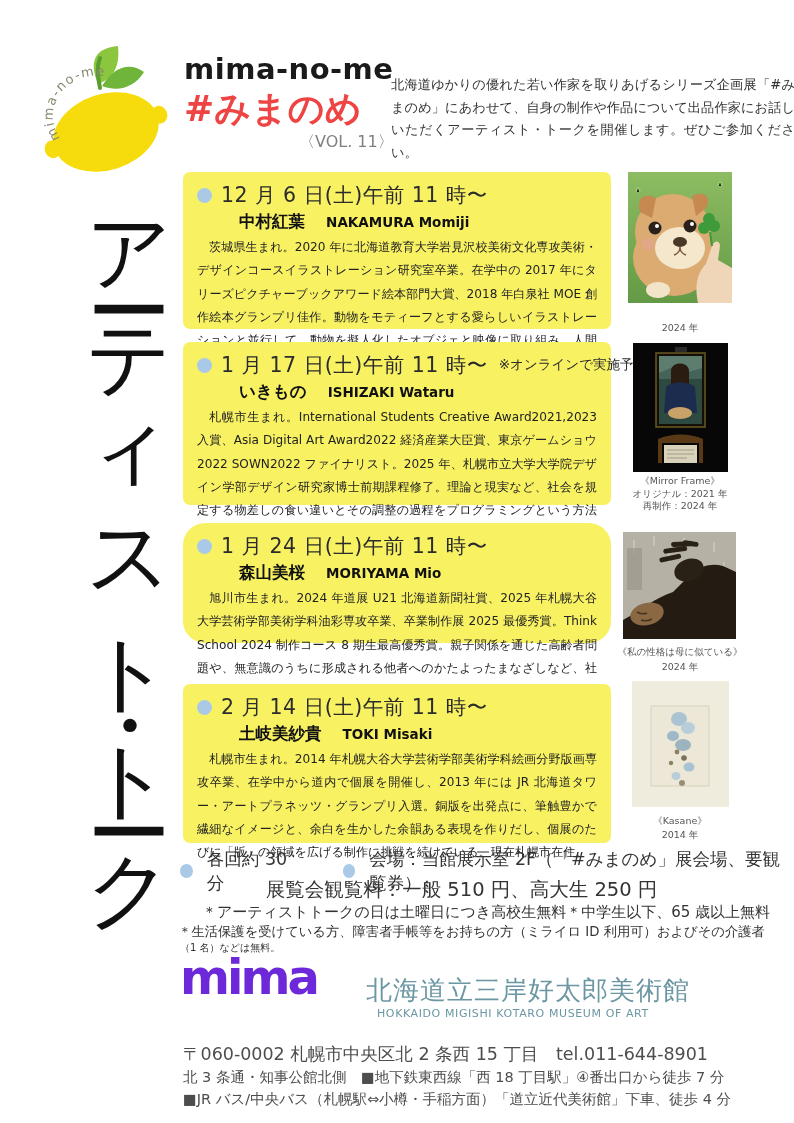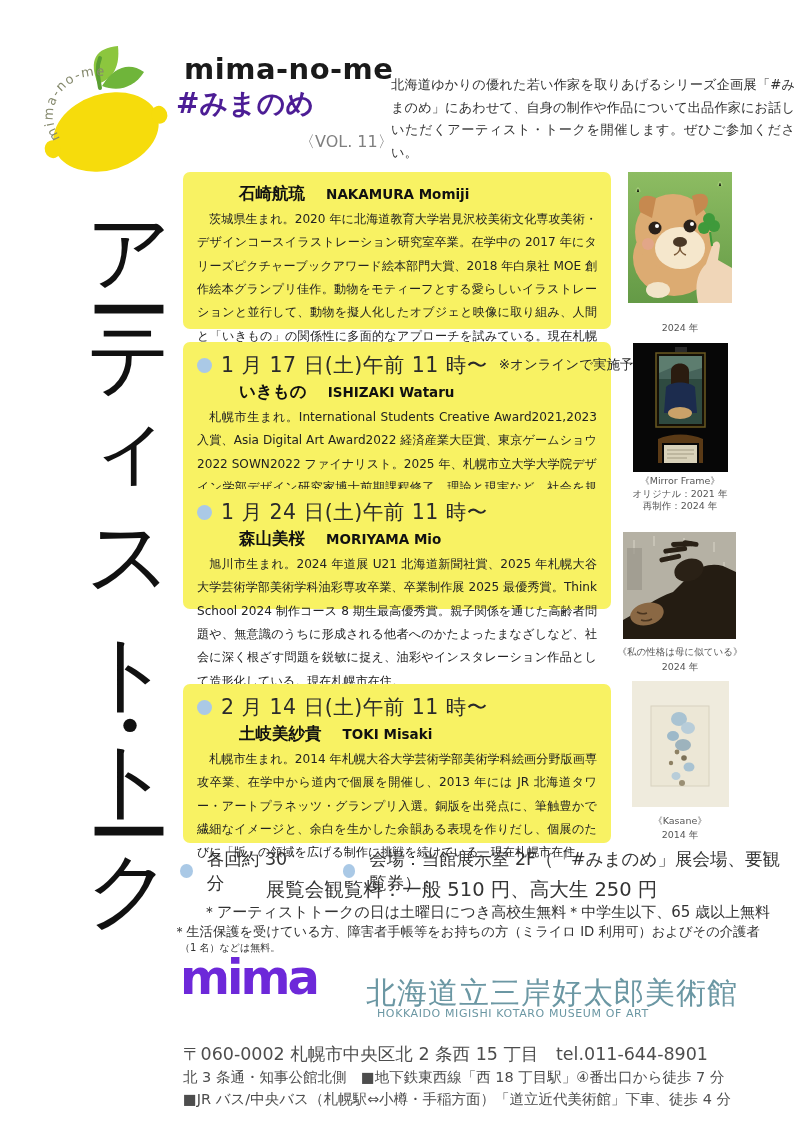--- a/index.html
+++ b/index.html
@@ -6,39 +6,39 @@
   html,body { background:#ffffff; }
   body { font-family:"DejaVu Sans","Liberation Sans",sans-serif; }
   .page {
     position:relative; width:794px; height:1123px; margin:0 auto;
     background:#ffffff; overflow:hidden;
   }
   .abs { position:absolute; }
 
   
   .title-en { left:184px; top:52px; font-size:29px; font-weight:700; color:#1a1a1a; letter-spacing:0.5px; }
-  .title-ja { left:176px; top:85px; font-size:28px; font-weight:700; color:#4c1d95; }
+  .title-ja { left:184px; top:85px; font-size:36px; font-weight:700; color:#ef4444; }
   .vol { left:299px; top:132px; font-size:16px; color:#7f7f7f; }
   .intro { left:391px; top:74px; width:404px; font-size:13.2px; line-height:1.72; color:#333333; text-align:justify; }
 
   
   .vertical-title {
     left:40px; top:166px; height:920px; width:132px;
     writing-mode:vertical-rl; font-size:84px; color:#111111;
     letter-spacing:6px; line-height:1; text-align:left;
   }
 
   
   .card {
     left:183px; width:428px; background:#f8f263; border-radius:7px;
     padding:9px 14px 6px 14px;
   }
   .card-1 { top:172px; height:157px; }
   .card-2 { top:342px; height:163px; }
-  .card-3 { top:489px; height:120px; }
+  .card-3 { top:523px; height:120px;border-radius:22px; }
   .card-4 { top:684px; height:159px; }
   .date-row { display:flex; align-items:center; gap:9px; }
   .bullet { width:15px; height:15px; border-radius:50%; background:#aac9e6; flex:0 0 auto; }
   .date-text { font-size:20.5px; color:#2b2b2b; letter-spacing:0.5px; white-space:nowrap; }
   .date-note { font-size:13.5px; color:#2b2b2b; margin-left:2px; white-space:nowrap; }
   .name-row { margin:2px 0 3px 42px; }
   .name-ja { font-size:16.5px; font-weight:700; color:#111111; }
   .name-en { font-size:13.5px; font-weight:700; color:#111111; margin-left:16px; }
   .bio { font-size:12.1px; line-height:1.93; color:#222222; text-align:justify; text-indent:1em; }
 
@@ -46,26 +46,26 @@
   .art { border:0; display:block; }
   .caption { width:170px; text-align:center; font-size:9.5px; color:#555555; line-height:1.5; }
 
   
   .detail-row { left:180px; top:847px; display:flex; align-items:center; gap:14px; }
   .detail-bullet { width:14px; height:14px; border-radius:50%; background:#aac9e6; }
   .detail-text { font-size:17.5px; color:#333333; }
   .gap { width:14px; }
   .fee { left:183px; top:876px; width:557px; text-align:center; font-size:19.5px; color:#333333; }
   .fee-note1 { left:173px; top:903px; width:597px; text-align:right; font-size:15px; color:#333333; }
-  .fee-note2 { left:173px; top:923px; width:597px; font-size:13.3px; color:#333333; }
+  .fee-note2 { left:173px; top:923px; width:597px; text-align:center; font-size:13.3px; color:#333333; }
   .fee-note3 { left:180px; top:941px; width:520px; text-align:left; font-size:10px; color:#333333; }
 
   
   .mima-logo { left:180px; top:952px; font-size:48px; font-weight:700; color:#6d28d9; letter-spacing:-3px; line-height:1.05; }
-  .museum-ja { left:366px; top:973px; font-size:30px; color:#6b97a3; font-weight:500; letter-spacing:1px; }
+  .museum-ja { left:366px; top:973px; font-size:26px; color:#6b97a3; font-weight:500; letter-spacing:1px; }
   .museum-en { left:377px; top:1007px; font-size:11px; color:#6b97a3; letter-spacing:0.6px; }
   .addr1 { left:183px; top:1042px; font-size:17.5px; color:#4d4d4d; }
   .addr2 { left:183px; top:1068px; font-size:14.5px; color:#4d4d4d; }
   .addr3 { left:183px; top:1090px; font-size:14.5px; color:#4d4d4d; }
 </style>
 </head>
 <body>
 
 <div class="page">
 
@@ -87,22 +87,26 @@
   </svg>
 
   <div class="abs title-en">mima-no-me</div>
   <div class="abs title-ja">#みまのめ</div>
   <div class="abs vol">〈VOL. 11〉</div>
   <div class="abs intro">北海道ゆかりの優れた若い作家を取りあげるシリーズ企画展「#みまのめ」にあわせて、自身の制作や作品について出品作家にお話しいただくアーティスト・トークを開催します。ぜひご参加ください。</div>
 
   <div class="abs vertical-title">アーティスト・トーク</div>
 
   <div class="abs card card-1">
-    <div class="name-row">
-      <span class="name-ja">石崎航琉</span>
+    <div class="date-row">
+      <span class="bullet"></span>
+      <span class="date-text">12 月 6 日(土)午前 11 時〜</span>
+    </div>
+    <div class="name-row">
+      <span class="name-ja">中村紅葉</span>
       <span class="name-en">NAKAMURA Momiji</span>
     </div>
     <div class="bio">茨城県生まれ。2020 年に北海道教育大学岩見沢校美術文化専攻美術・デザインコースイラストレーション研究室卒業。在学中の 2017 年にタリーズピクチャーブックアワード絵本部門大賞、2018 年白泉社 MOE 創作絵本グランプリ佳作。動物をモティーフとする愛らしいイラストレーションと並行して、動物を擬人化したオブジェと映像に取り組み、人間と「いきもの」の関係性に多面的なアプローチを試みている。現在札幌市在住。</div>
   </div>
 
   <div class="abs card card-2">
     <div class="date-row">
       <span class="bullet"></span>
       <span class="date-text">1 月 17 日(土)午前 11 時〜</span>
       <span class="date-note">※オンラインで実施予定</span>

